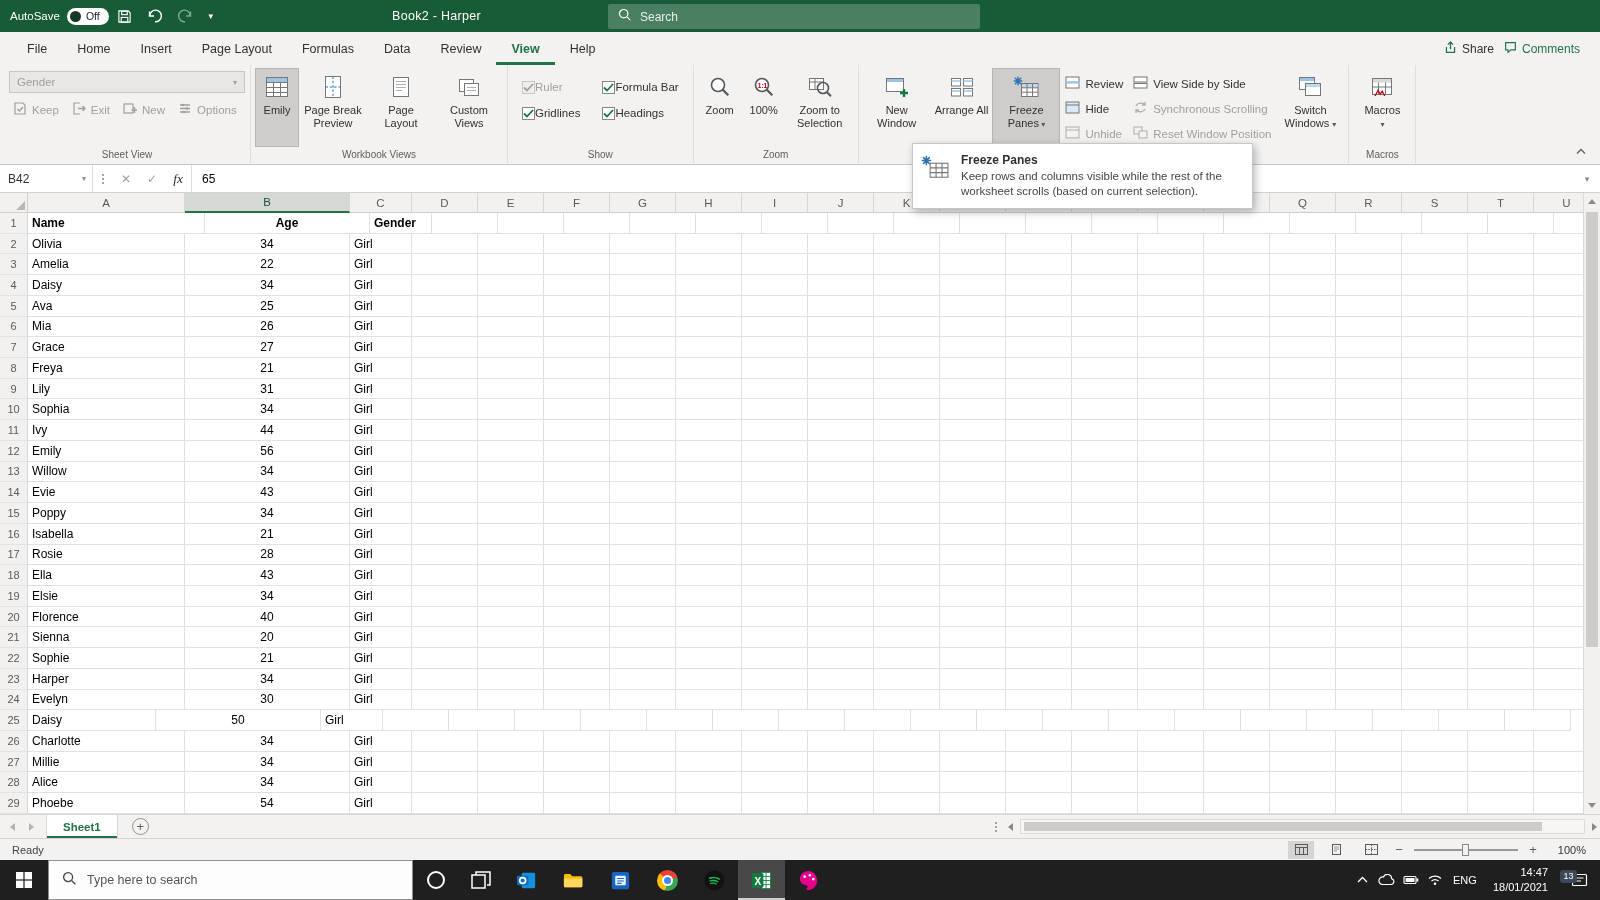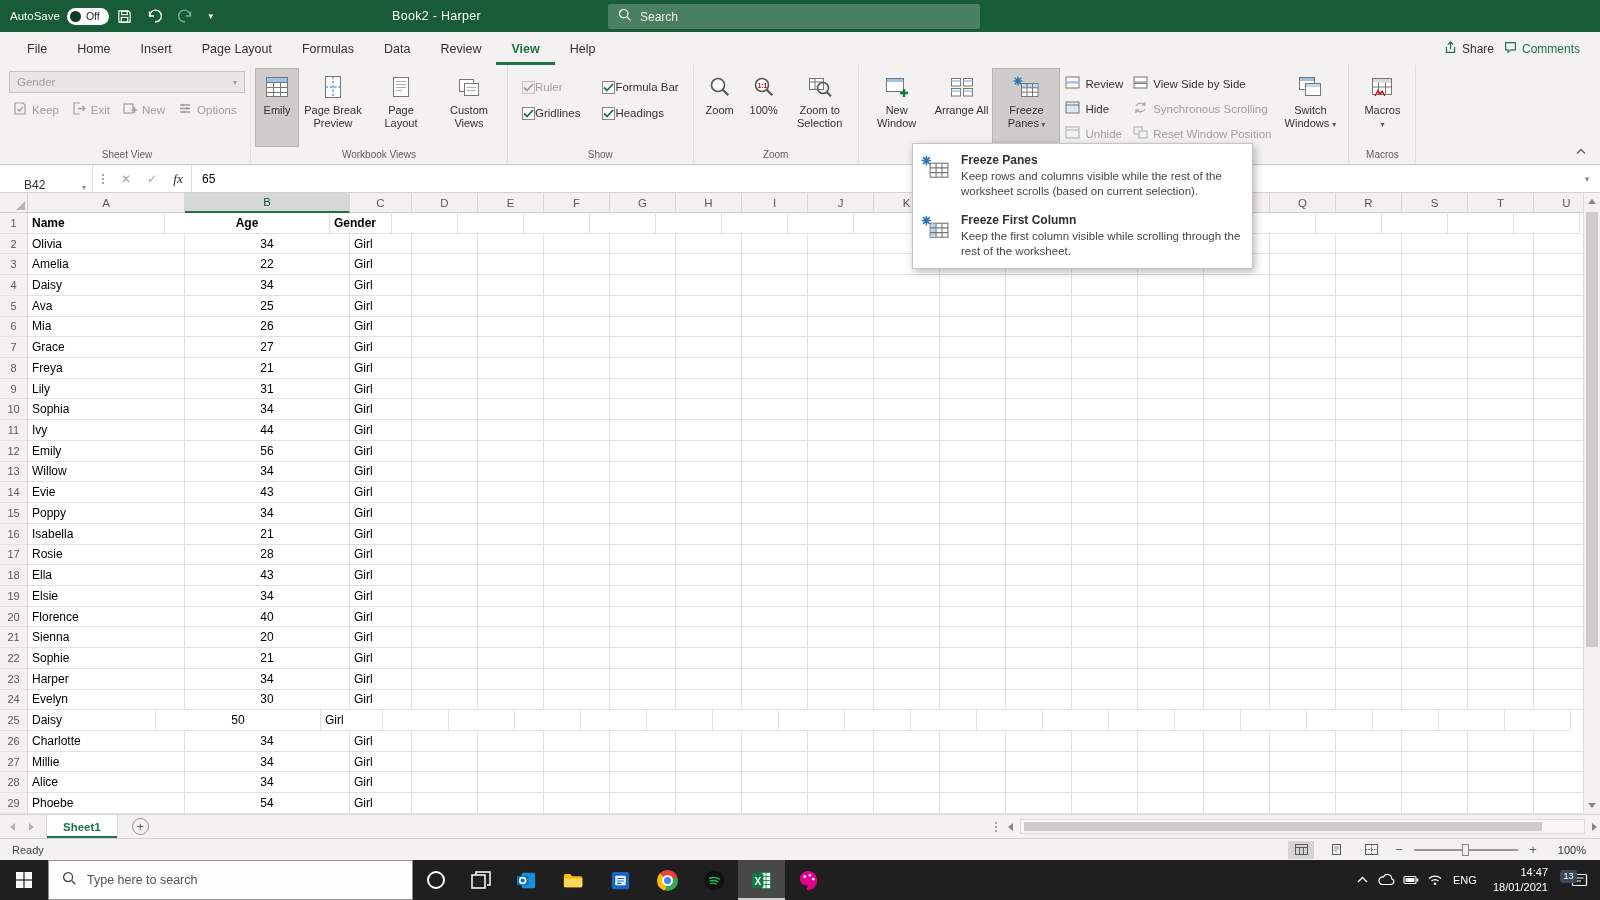--- a/index.html
+++ b/index.html
@@ -62,21 +62,21 @@
 
 .freeze-menu{position:absolute;left:912px;top:143px;width:341px;background:#fff;border:1px solid #c8c6c4;box-shadow:2px 3px 8px rgba(0,0,0,.28);z-index:50;padding:2px 0}
 .fm-item{display:flex;gap:8px;padding:7px 10px 7px 8px;align-items:flex-start}
 .fm-item.hl{background:#d0cecc}
 .fm-icon{width:32px;flex:none;padding-top:2px}
 .fm-title{font-size:12px;font-weight:700;color:#323130;margin-bottom:2px}
 .fm-desc{font-size:11.5px;color:#484644;line-height:1.3}
 
 
 .fbar{height:28px;background:#fff;border-bottom:1px solid #d4d2d0;display:flex;align-items:center;flex:none}
-.namebox{width:92px;height:100%;display:flex;align-items:flex-end;padding:0 6px 0 24px;font-size:12px}
+.namebox{width:92px;height:100%;display:flex;align-items:center;padding:0 6px 0 8px;font-size:12px}
 .namebox .chev{margin-left:auto;color:#8a8886}
 .fb-sep{width:1px;height:100%;background:#e1dfdd}
 .fb-dots{display:flex;flex-direction:column;gap:2px;padding:0 9px}
 .fb-dots i{width:2px;height:2px;background:#8a8886;border-radius:50%;display:block}
 .fb-btn{width:26px;height:100%;display:flex;align-items:center;justify-content:center;font-size:12px;color:#a19f9d}
 .fb-btn.fx{color:#323130;font-style:italic;font-family:"Liberation Serif","DejaVu Serif",serif;font-size:13.5px}
 .fb-input{flex:1;height:100%;display:flex;align-items:center;padding-left:10px;border-left:1px solid #e1dfdd;font-size:12px;color:#000}
 .fb-exp{width:26px;height:100%;display:flex;align-items:center;justify-content:center;color:#8a8886;font-size:9px}
 
 
@@ -542,21 +542,21 @@
         <div class="colh" style="width:66px">P</div>
         <div class="colh" style="width:66px">Q</div>
         <div class="colh" style="width:66px">R</div>
         <div class="colh" style="width:66px">S</div>
         <div class="colh" style="width:66px">T</div>
         <div class="colh" style="width:66px">U</div>
       </div>
     <div class="grows" id="grid-rows">
         <div class="grow">
           <div class="rownum">1</div>
-          <div class="cell b" style="width:137px">Name</div>
+          <div class="cell b" style="width:177px">Name</div>
           <div class="cell b c" style="width:165px">Age</div>
           <div class="cell b" style="width:62px">Gender</div>
           <div class="cell b" style="width:66px"></div>
           <div class="cell b" style="width:66px"></div>
           <div class="cell b" style="width:66px"></div>
           <div class="cell b" style="width:66px"></div>
           <div class="cell b" style="width:66px"></div>
           <div class="cell b" style="width:66px"></div>
           <div class="cell b" style="width:66px"></div>
           <div class="cell b" style="width:66px"></div>
@@ -1428,29 +1428,15 @@
               <path d="M5 1.2v7.6M1.2 5h7.6M2.3 2.3l5.4 5.4M7.7 2.3L2.3 7.7"></path>
             </g>
             <rect x="8.5" y="7.5" width="16.5" height="13" fill="#fff" stroke="#767676"></rect>
             <path d="M8.5 11.8h16.5M8.5 16.2h16.5M14 7.5v13M19.5 7.5v13" stroke="#767676" fill="none"></path>
           </svg></span>
         <div>
           <div class="fm-title">Freeze Panes</div>
           <div class="fm-desc">Keep rows and columns visible while the rest of the worksheet scrolls (based on current selection).</div>
         </div>
       </div>
-      <div class="fm-item">
-        <span class="fm-icon"><svg width="28" height="24" viewBox="0 0 26 22">
-            <g stroke="#2e75b6" stroke-width="1.5" stroke-linecap="round" fill="none">
-              <path d="M5 1.2v7.6M1.2 5h7.6M2.3 2.3l5.4 5.4M7.7 2.3L2.3 7.7"></path>
-            </g>
-            <rect x="8.5" y="7.5" width="16.5" height="13" fill="#fff" stroke="#767676"></rect>
-            <rect x="9" y="8" width="4.8" height="12" fill="#bdd7ee"></rect>
-            <path d="M8.5 11.8h16.5M8.5 16.2h16.5M14 7.5v13M19.5 7.5v13" stroke="#767676" fill="none"></path>
-          </svg></span>
-        <div>
-          <div class="fm-title">Freeze First Column</div>
-          <div class="fm-desc">Keep the first column visible while scrolling through the rest of the worksheet.</div>
-        </div>
-      </div>
     </div>
 
 </div>
 
 </body></html>

